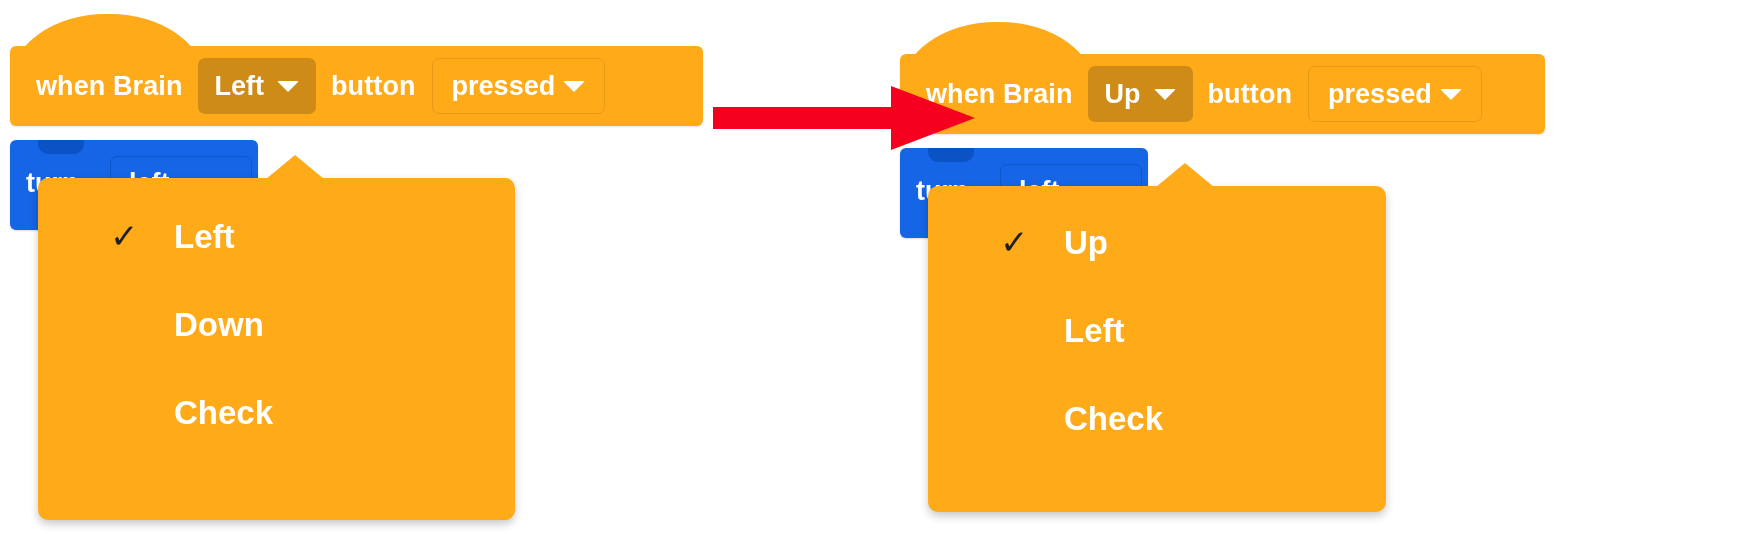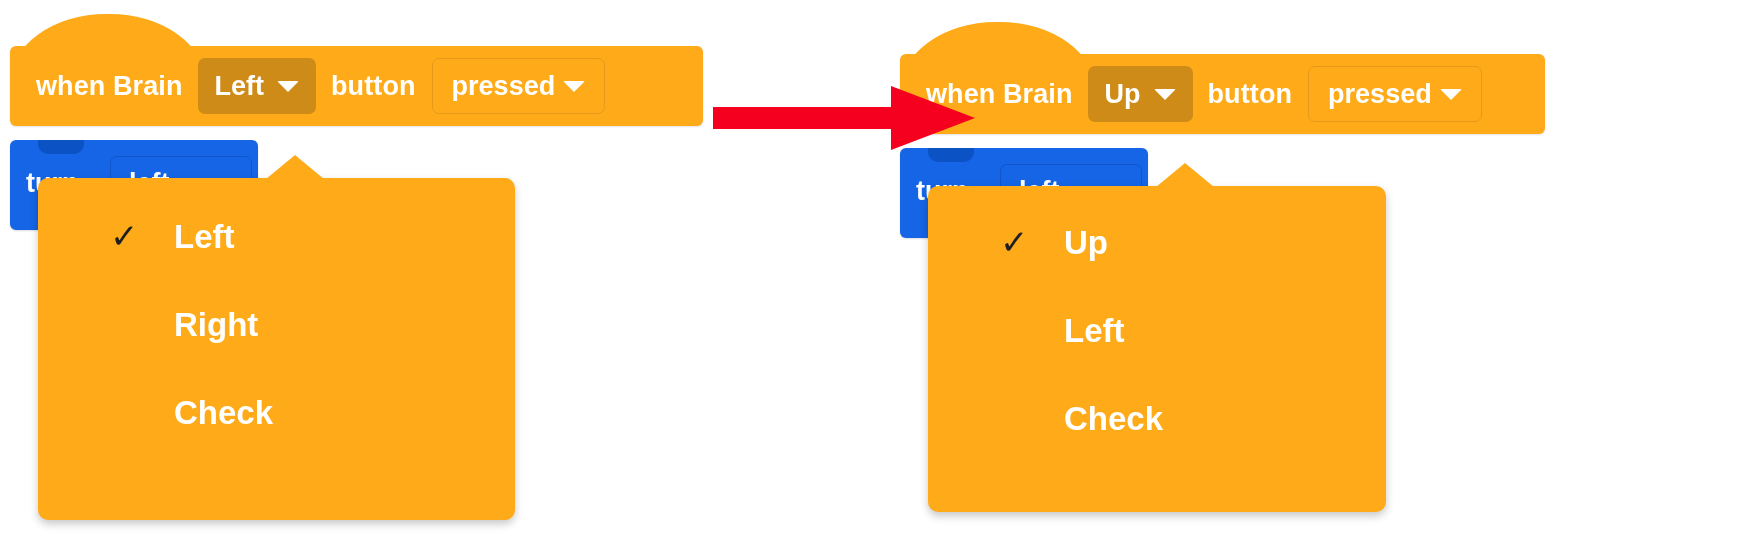--- a/index.html
+++ b/index.html
@@ -238,21 +238,21 @@
 
     <div class="menu" style="left:38px; top:178px; width:477px; height:342px;">
       <div class="menu-notch" style="left:228px;"></div>
 
       <div class="menu-item" style="top:14px; padding-left:136px;">
         <span class="menu-check" style="left:72px;">✓</span>
         <span class="menu-text">Left</span>
       </div>
 
       <div class="menu-item" style="top:14px; padding-left:136px;">
-        <span class="menu-text">Right</span>
+        <span class="menu-text">Down</span>
       </div>
 
       <div class="menu-item" style="top:14px; padding-left:136px;">
         <span class="menu-text">Check</span>
       </div>
     </div>
   </div>
 
   <div class="arrow-wrap" style="left:713px; top:82px; width:266px; height:72px;">
     <svg width="266" height="72" viewBox="0 0 266 72">

